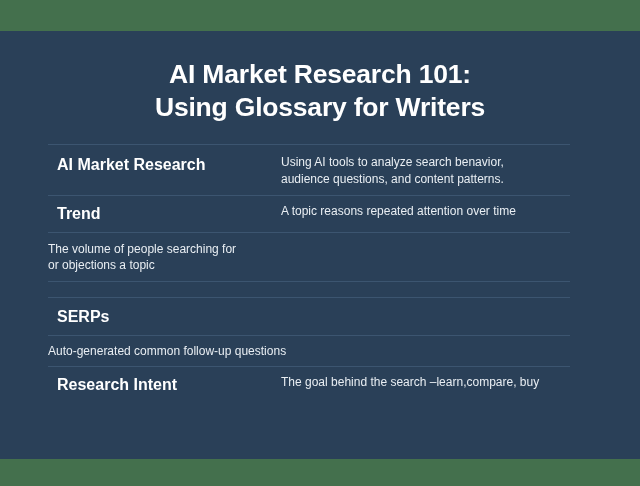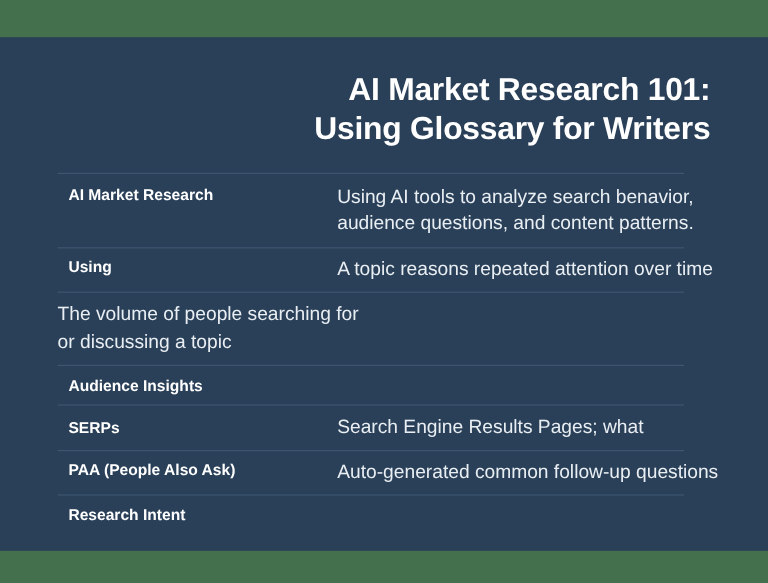--- a/index.html
+++ b/index.html
@@ -40,51 +40,51 @@
   .title {
     margin: 0;
     padding-top: 27px;
     text-align: center;
     color: #ffffff;
     font-size: 26.5px;
     font-weight: bold;
     line-height: 1.23;
     letter-spacing: -0.2px;
   }
-  .title-line { display: block; text-align: right; }
+  .title-line { display: block; }
 
   .glossary {
     margin-top: 21px;
     width: 522px;
   }
 
   .row {
     display: flex;
     align-items: flex-start;
     border-top: 1px solid #3c5570;
     box-sizing: border-box;
   }
   .row-1 { padding: 9px 0 8px 0; }
   .row-short { padding: 7px 0 7px 0; }
   .row-tall { padding: 8px 0 7px 0; }
 
   .term {
     width: 233px;
     flex: none;
     color: #ffffff;
-    font-size: 13px;
+    font-size: 16px;
     font-weight: bold;
     line-height: 1.35;
     padding-left: 9px;
     box-sizing: border-box;
   }
   .def {
     flex: 1 1 auto;
     color: #e9eef3;
-    font-size: 16px;
+    font-size: 12px;
     font-weight: normal;
     line-height: 1.38;
   }
   .def-line { display: block; white-space: nowrap; }
 
   .term-mid { align-self: center; }
 </style>
 </head>
 <body>
 
@@ -103,53 +103,53 @@
 
       <div class="row row-1">
         <div class="term">AI Market Research</div>
         <div class="def">
           <span class="def-line">Using AI tools to analyze search benavior,</span>
           <span class="def-line">audience questions, and content patterns.</span>
         </div>
       </div>
 
       <div class="row row-short">
-        <div class="term">Using</div>
+        <div class="term">Trend</div>
         <div class="def">
           <span class="def-line">A topic reasons repeated attention over time</span>
         </div>
       </div>
 
       <div class="row row-tall">
         <div class="def">
           <span class="def-line">The volume of people searching for</span>
-          <span class="def-line">or discussing a topic</span>
+          <span class="def-line">or objections a topic</span>
         </div>
       </div>
 
       <div class="row row-tall">
-        <div class="term term-mid">Audience Insights</div>
       </div>
 
       <div class="row row-tall">
         <div class="term term-mid">SERPs</div>
         <div class="def">
-          <span class="def-line">Search Engine Results Pages; what</span>
         </div>
       </div>
 
       <div class="row row-short">
-        <div class="term">PAA (People Also Ask)</div>
         <div class="def">
           <span class="def-line">Auto-generated common follow-up questions</span>
         </div>
       </div>
 
       <div class="row row-short">
         <div class="term">Research Intent</div>
+        <div class="def">
+          <span class="def-line">The goal behind the search –learn,compare, buy</span>
+        </div>
       </div>
 
     </div>
   </div>
 
   <div class="bar bar-bottom"></div>
 
 </div>
 
 </body></html>

